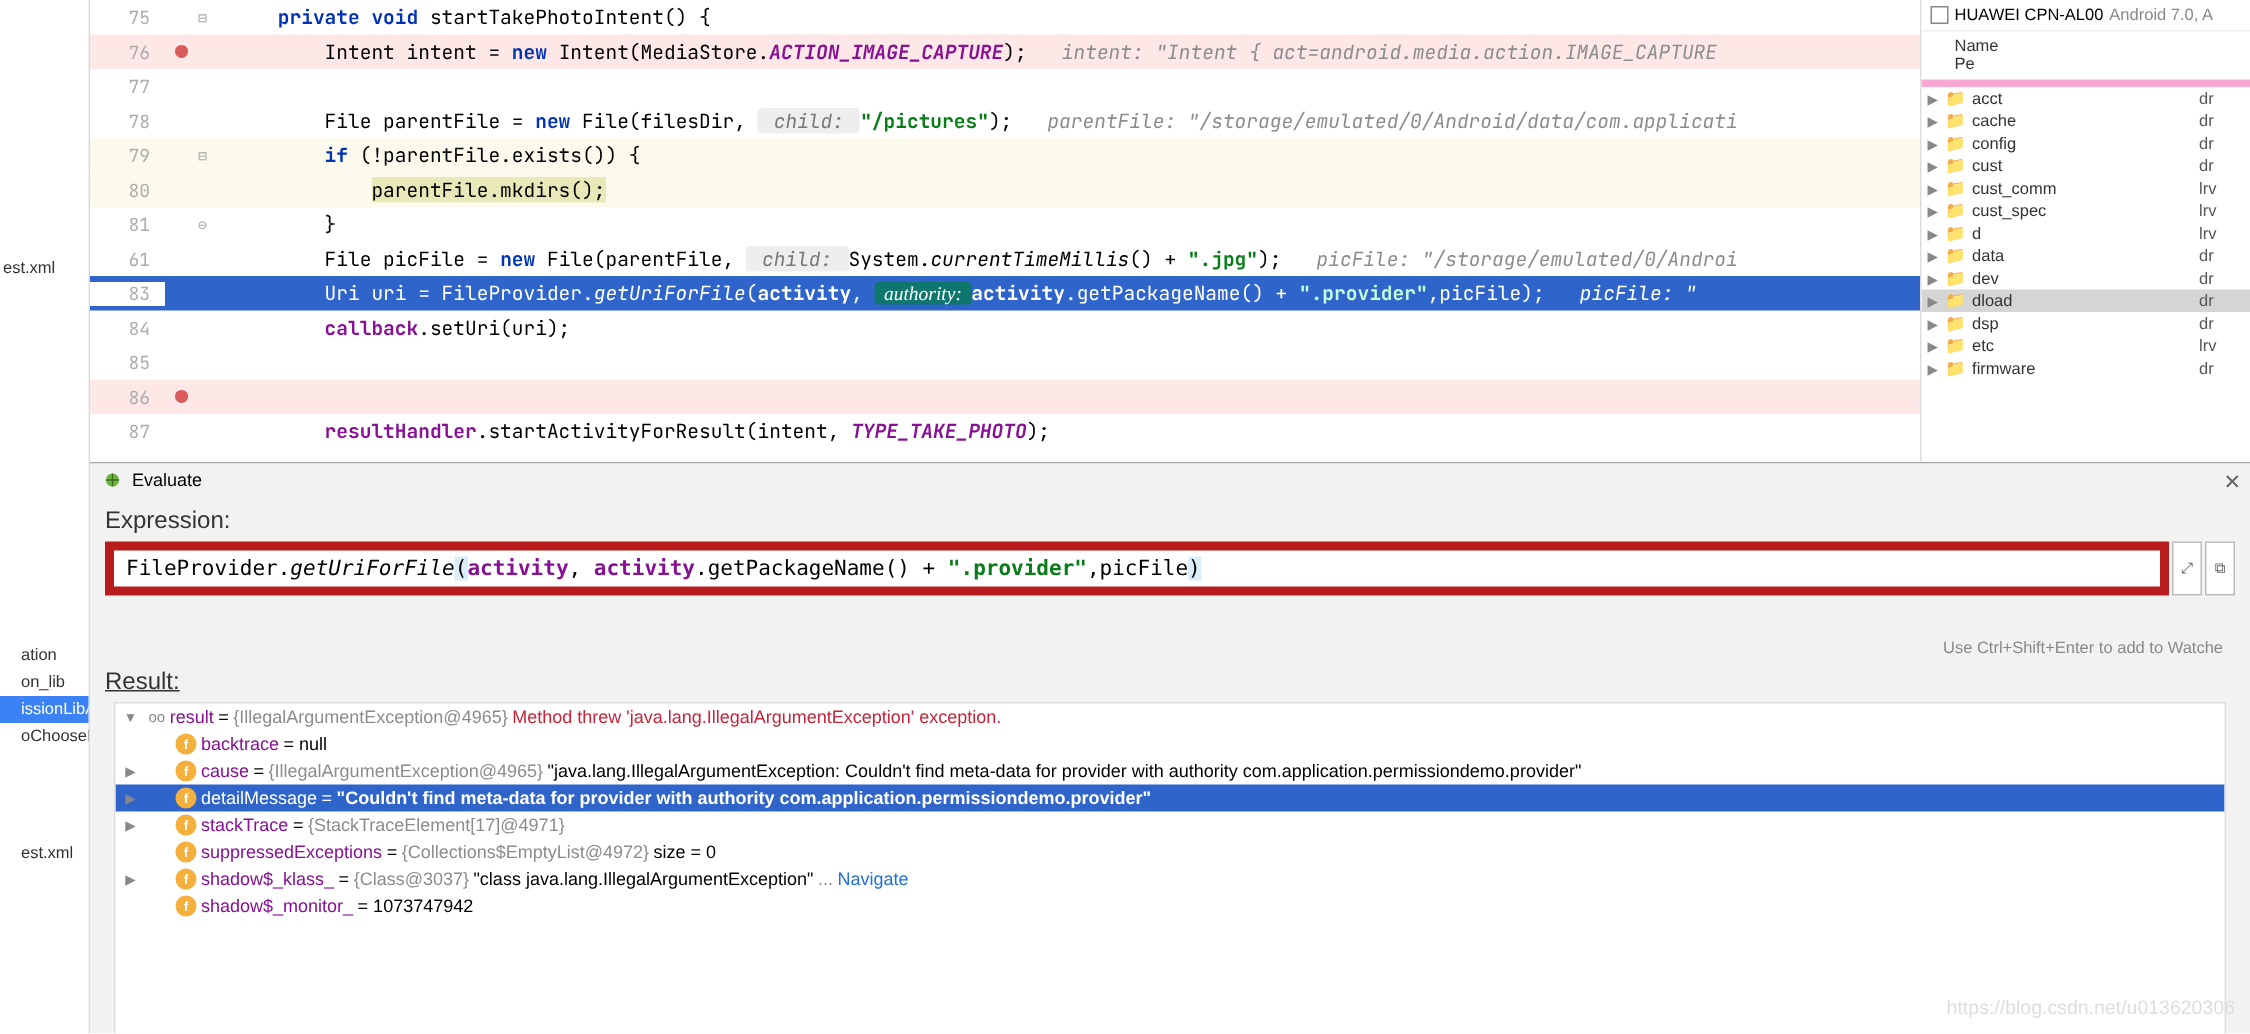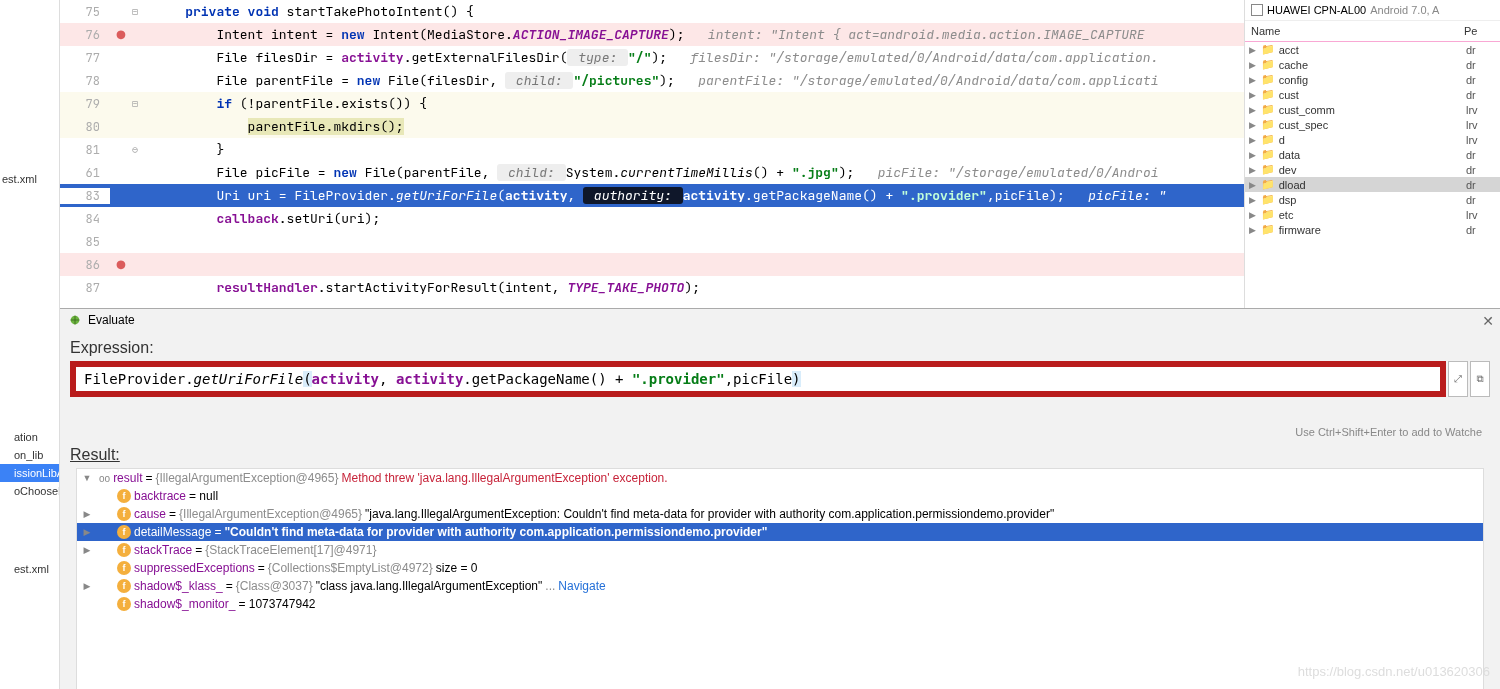--- a/index.html
+++ b/index.html
@@ -16,28 +16,28 @@
 .kw { color: #0033b3; font-weight: bold; }
 .str { color: #067d17; font-weight: bold; }
 .fld { color: #871094; font-weight: bold; }
 .mth { font-style: italic; }
 .sta { color: #871094; font-style: italic; font-weight: bold; }
 .cmt { color: #8c8c8c; font-style: italic; }
 .hint { background: #eee; color: #787878; font-style: italic; padding: 0 3px; border-radius: 3px; }
 .line-hl { background: #fcfaed; }
 .line-sel { background: #2f65ca; color: #fff; }
 .line-sel .kw, .line-sel .fld, .line-sel .mth, .line-sel .cmt, .line-sel .str { color: #fff; }
-.line-sel .hint { background: #0f172a; color: #fff; }
+.line-sel .hint { background: #0f766e; color: #fff; font-family: Liberation Serif, serif; }
 .line-sel .str { color: #c1ffda; }
 .line-strike { background: #fde7e7; }
 .bp { color: #db5c5c; font-size: 14px; }
-.right-panel { width: 256px; border-left: 1px solid #ddd; background: #fff; overflow: hidden; }
+.right-panel { width: 220px; border-left: 1px solid #ddd; background: #fff; overflow: hidden; }
 .device-row { padding: 4px 6px; border-bottom: 1px solid #eee; display: flex; align-items: center; gap: 4px; font-size: 11px; }
 .device-row .chk { width: 12px; height: 12px; border: 1px solid #888; }
-.hdr-row { display: flex; padding: 4px 6px; border-bottom: 1px solid #f9a8d4; font-size: 11px; color: #333; }
+.hdr-row { display: flex; padding: 4px 22px; border-bottom: 5px solid #f9a8d4; font-size: 11px; color: #333; flex-direction: column; }
 .hdr-row .c1 { flex: 1; }
 .hdr-row .c2 { width: 30px; }
 .tree-row { display: flex; align-items: center; padding: 1px 4px; font-size: 11px; color: #333; }
 .tree-row.sel { background: #d5d5d5; }
 .tree-row .ar { width: 12px; color: #888; font-size: 9px; }
 .tree-row .folder { color: #87939a; margin-right: 4px; }
 .tree-row .c1 { flex: 1; }
 .tree-row .c2 { width: 30px; color: #555; }
 
 .eval-panel { position: absolute; top: 308px; left: 60px; right: 0; bottom: 0; background: #f2f2f2; border-top: 1px solid #aaa; }
@@ -90,21 +90,20 @@
     <div class="code-line line-strike">
         <div class="gutter">76</div>
         <div class="gmark"><span class="bp">●</span></div>
         <div class="fold"></div>
         <div class="code">        <span>Intent intent = </span><span class="kw">new</span><span> Intent(MediaStore.</span><span class="sta">ACTION_IMAGE_CAPTURE</span><span>);   </span><span class="cmt">intent: "Intent { act=android.media.action.IMAGE_CAPTURE</span></div>
       </div>
     <div class="code-line">
         <div class="gutter">77</div>
         <div class="gmark"></div>
         <div class="fold"></div>
-        <div class="code">        <span>File filesDir = </span><span class="fld">activity</span><span>.getExternalFilesDir(</span><span class="hint"> type: </span><span class="str">"/"</span><span>);   </span><span class="cmt">filesDir: "/storage/emulated/0/Android/data/com.application.</span></div>
       </div>
     <div class="code-line">
         <div class="gutter">78</div>
         <div class="gmark"></div>
         <div class="fold"></div>
         <div class="code">        <span>File parentFile = </span><span class="kw">new</span><span> File(filesDir, </span><span class="hint"> child: </span><span class="str">"/pictures"</span><span>);   </span><span class="cmt">parentFile: "/storage/emulated/0/Android/data/com.applicati</span></div>
       </div>
     <div class="code-line line-hl">
         <div class="gutter">79</div>
         <div class="gmark"></div>

